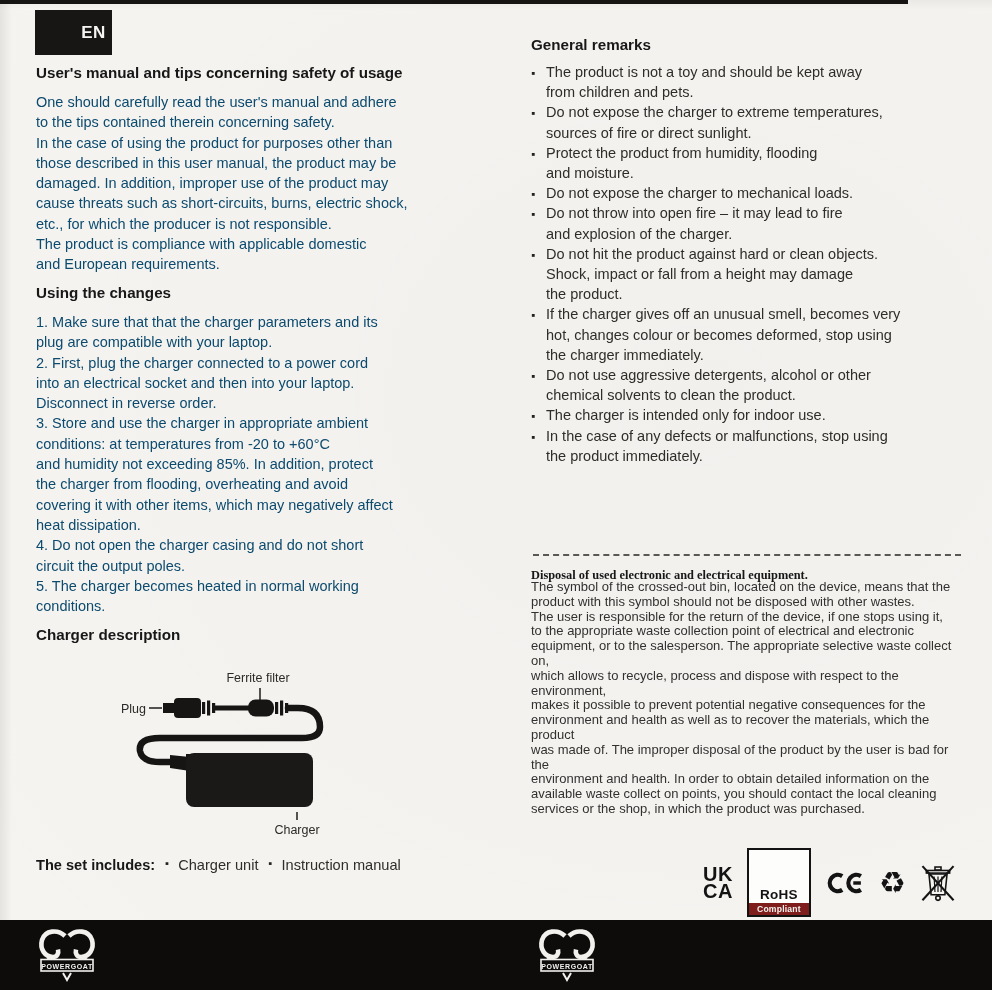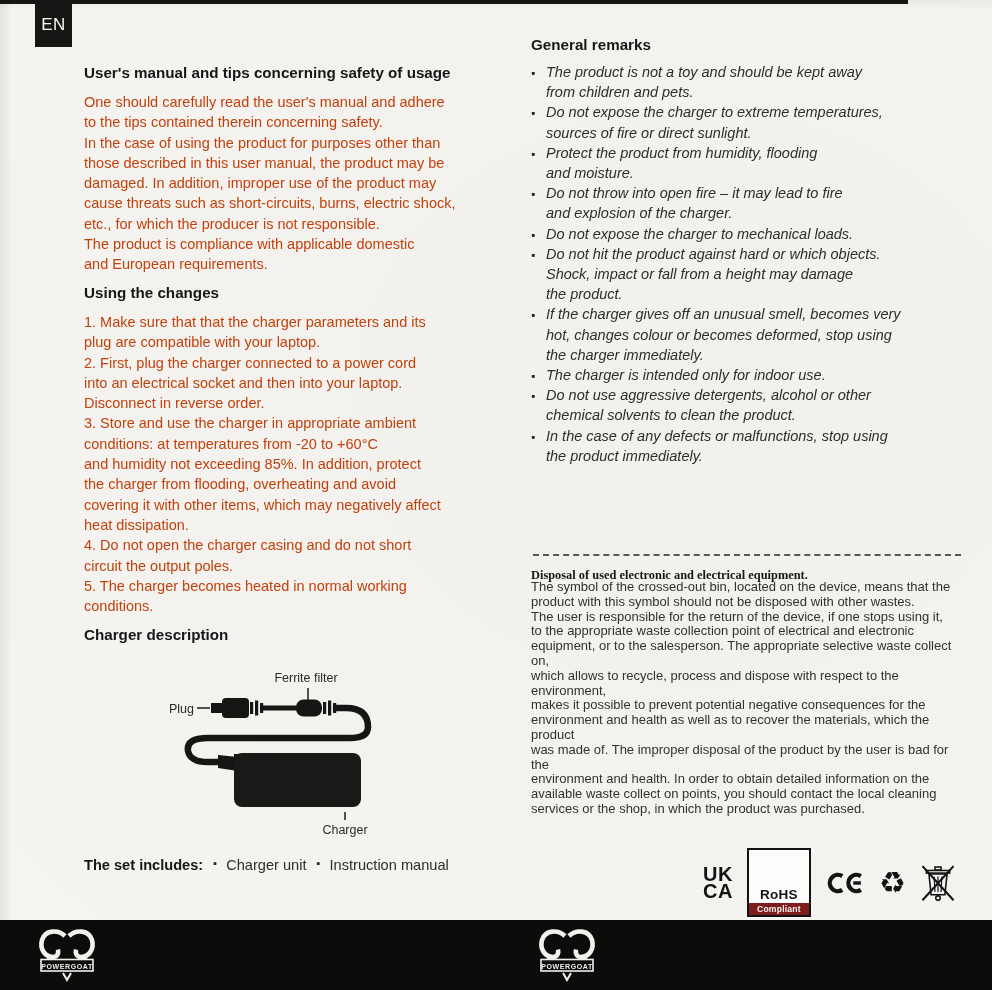--- a/index.html
+++ b/index.html
@@ -9,30 +9,30 @@
     font-family:"Liberation Sans", sans-serif;
     color:#2c2b29;
   }
   .paper-shade{position:absolute;inset:0;pointer-events:none;
     background:
       linear-gradient(90deg, rgba(0,0,0,0.07), rgba(0,0,0,0) 12px),
       linear-gradient(180deg, rgba(0,0,0,0.04), rgba(0,0,0,0) 10px),
       radial-gradient(ellipse at 70% 40%, rgba(0,0,0,0.015), rgba(0,0,0,0));
   }
   .top-strip{position:absolute;left:0;top:0;width:908px;height:4px;background:#151413;}
-  .en-badge{position:absolute;left:35px;top:2px;width:37px;height:45px;background:#171615;
+  .en-badge{position:absolute;left:35px;top:10px;width:37px;height:45px;background:#171615;
     display:flex;align-items:center;justify-content:center;
-    color:#f6f5f2;font-weight:400;font-size:17px;letter-spacing:0.5px;}
+    color:#f6f5f2;font-weight:700;font-size:17px;letter-spacing:0.5px;padding-left:40px;}
   .col{position:absolute;top:0;height:770px;}
-  .col-left{left:36px;width:430px;margin-left:48px;}
+  .col-left{left:36px;width:430px;}
   .col-right{left:531px;width:432px;}
   .abs{position:absolute;left:0;right:0;}
   h1,h2,h3,h4,p,ul{margin:0;padding:0;}
   .hd{font-weight:700;color:#171717;font-size:15.2px;}
-  .body-text{font-size:14.5px;line-height:20.3px;white-space:pre-line;color:#c2410c;}
+  .body-text{font-size:14.5px;line-height:20.3px;white-space:pre-line;color:#0c4a6e;}
   .remarks-list{list-style:none;font-size:14.5px;line-height:20.2px;color:#2e2d2a;}
   .remarks-list li{position:relative;padding-left:15px;white-space:pre-line;}
   .remarks-list li::before{content:"▪";position:absolute;left:0;top:1px;font-size:11.5px;color:#222;}
   .dashed-divider{border:none;border-top:2px dashed #5a5853;height:0;width:428px;}
   .disposal-hd{font-weight:700;color:#171717;font-size:12.4px;}
   .disposal-text{font-size:13px;line-height:14.8px;white-space:pre-line;color:#323130;}
   .set-line{display:flex;align-items:center;gap:10px;font-size:14.6px;color:#2e2d2a;}
   .set-line .lbl{font-weight:700;color:#171717;}
   .set-item{position:relative;padding-left:13px;}
   .set-item::before{content:"▪";position:absolute;left:0;top:0;font-size:11px;color:#222;}
@@ -119,39 +119,39 @@
 
   <div class="set-line abs" style="top:857px;">
     <span class="lbl">The set includes:</span>
     <span class="set-item">Charger unit</span>
     <span class="set-item">Instruction manual</span>
   </div>
 </div>
 
 <div class="col col-right">
   <h2 class="hd abs" style="top:36px;">General remarks</h2>
-  <ul class="remarks-list abs" style="top:62px;font-style:italic;">
+  <ul class="remarks-list abs" style="top:62px;">
     <li>The product is not a toy and should be kept away
 from children and pets.</li>
     <li>Do not expose the charger to extreme temperatures,
 sources of fire or direct sunlight.</li>
     <li>Protect the product from humidity, flooding
 and moisture.</li>
+    <li>Do not expose the charger to mechanical loads.</li>
     <li>Do not throw into open fire – it may lead to fire
 and explosion of the charger.</li>
-    <li>Do not expose the charger to mechanical loads.</li>
-    <li>Do not hit the product against hard or which objects.
+    <li>Do not hit the product against hard or clean objects.
 Shock, impact or fall from a height may damage
 the product.</li>
     <li>If the charger gives off an unusual smell, becomes very
 hot, changes colour or becomes deformed, stop using
 the charger immediately.</li>
-    <li>The charger is intended only for indoor use.</li>
     <li>Do not use aggressive detergents, alcohol or other
 chemical solvents to clean the product.</li>
+    <li>The charger is intended only for indoor use.</li>
     <li>In the case of any defects or malfunctions, stop using
 the product immediately.</li>
   </ul>
 
   <hr class="dashed-divider abs" style="top:546px;">
 
   <h4 class="disposal-hd abs" style="top:568px;font-family:Liberation Serif, serif;">Disposal of used electronic and electrical equipment.</h4>
   <p class="disposal-text abs" style="top:580px;">The symbol of the crossed-out bin, located on the device, means that the
 product with this symbol should not be disposed with other wastes.
 The user is responsible for the return of the device, if one stops using it,

